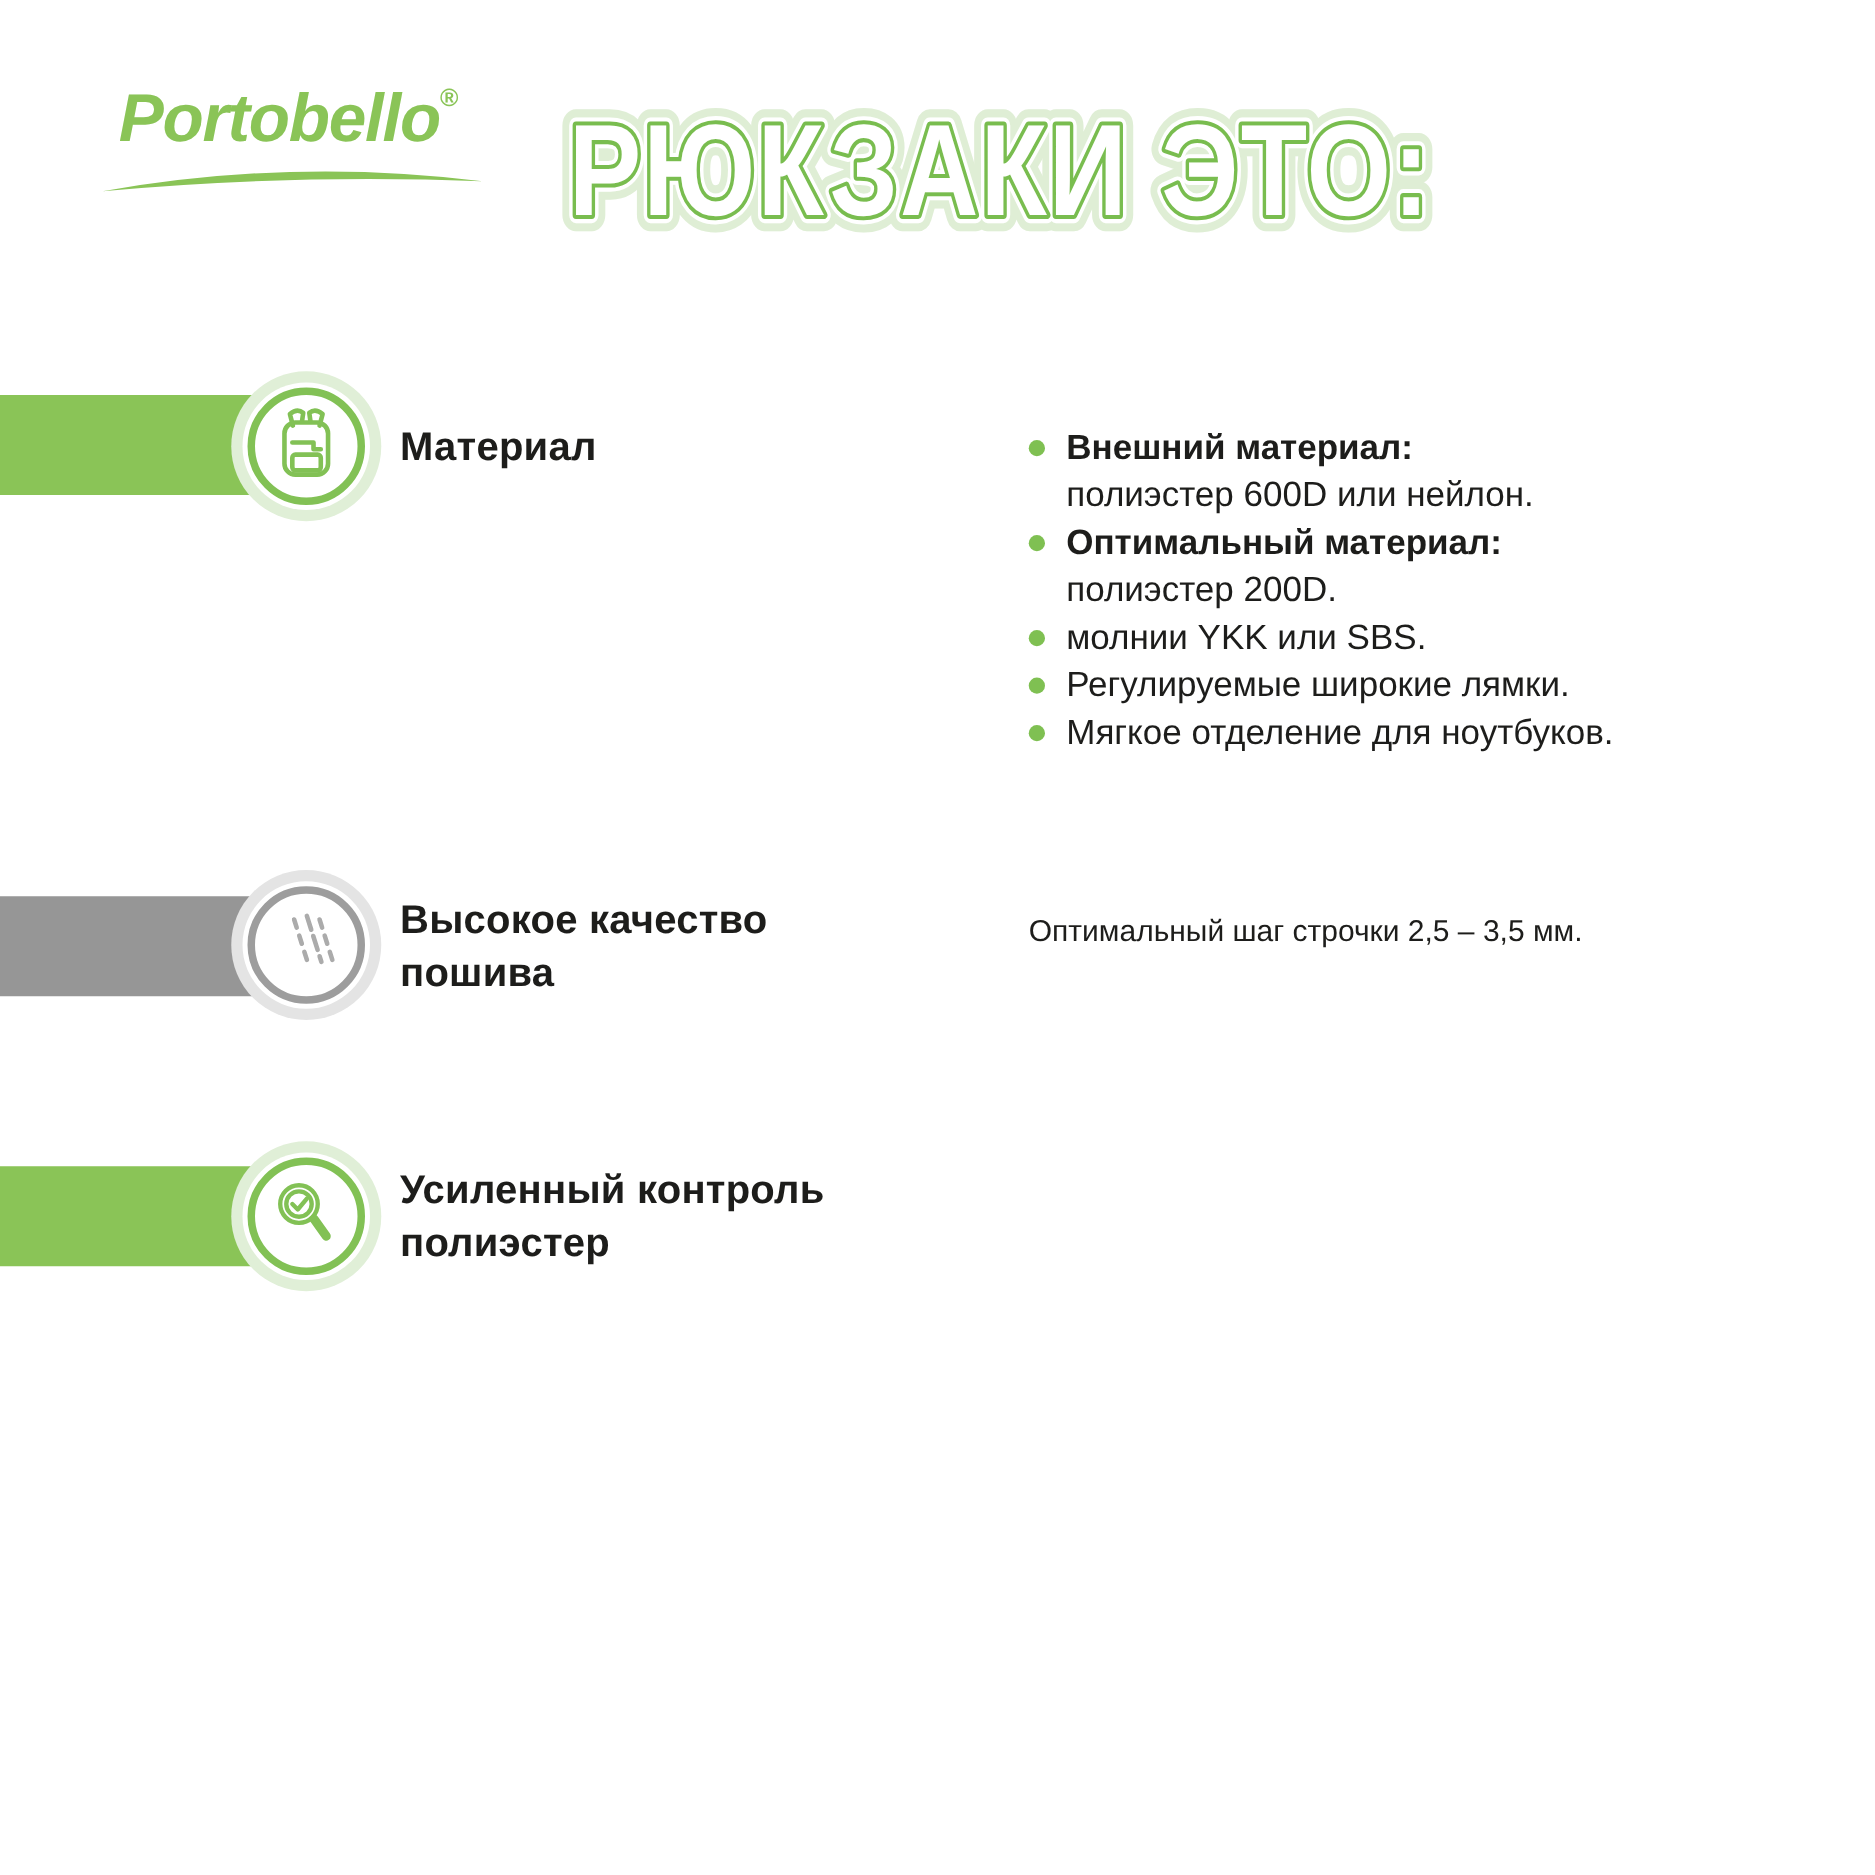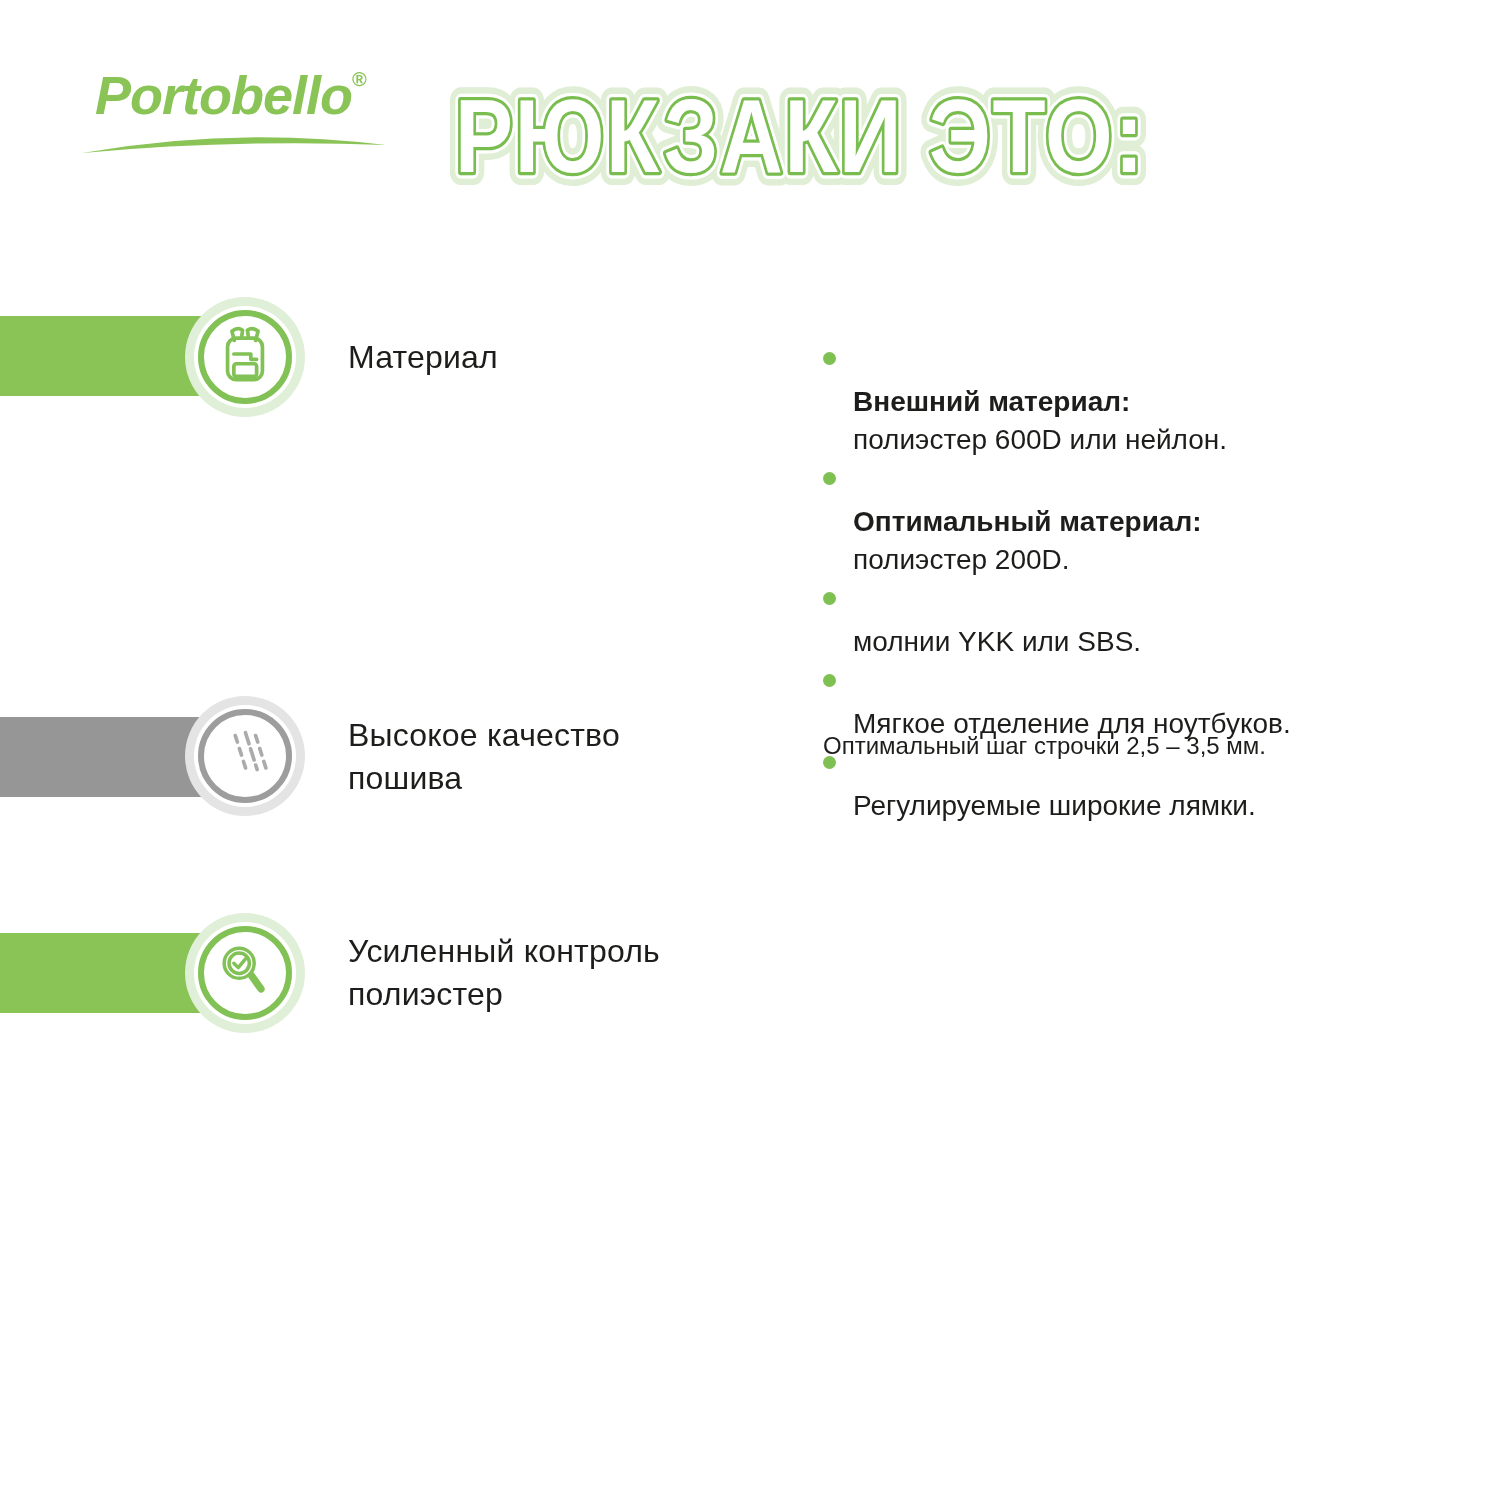--- a/index.html
+++ b/index.html
@@ -29,32 +29,32 @@
   .bar-gray  { background:#969696; }
 
   .icon-circle {
     position:absolute; left:198px; width:94px; height:94px; box-sizing:border-box;
     border-radius:50%; background:#ffffff; display:flex; align-items:center; justify-content:center;
   }
   .circle-green { border:6px solid #82c155; box-shadow:0 0 0 4px #ffffff, 0 0 0 13px #e0efd7; }
   .circle-gray  { border:6px solid #9d9d9d; box-shadow:0 0 0 4px #ffffff, 0 0 0 13px #e4e4e4; }
 
   .heading {
-    position:absolute; left:348px; width:392px;
-    font-size:32px; font-weight:normal; line-height:43px; letter-spacing:0.2px;
+    position:absolute; left:320px; width:392px;
+    font-size:32px; font-weight:bold; line-height:43px; letter-spacing:0.2px;
   }
 
   
   .bullets { position:absolute; left:823px; top:339px; width:600px; font-size:28px; line-height:38px; }
   .bullet { display:flex; align-items:flex-start; }
   .dot {
     flex:0 0 13px; width:13px; height:13px; border-radius:50%;
     background:#7fc052; margin:13px 17px 0 0;
   }
-  .bullet-body { display:block;margin-top:44px; }
+  .bullet-body { display:block; }
   .bullet-title { display:block; font-weight:bold; }
   .bullet-text { display:block; }
 
   .note { position:absolute; left:823px; top:727px; width:620px; font-size:24px; line-height:38px; }
 </style>
 </head>
 <body>
 
 <div class="page">
 
@@ -102,27 +102,27 @@
     </div>
     <div class="bullet">
       <span class="dot"></span>
       <span class="bullet-body">
         <span class="bullet-text">молнии YKK или SBS.</span>
       </span>
     </div>
     <div class="bullet">
       <span class="dot"></span>
       <span class="bullet-body">
-        <span class="bullet-text">Мягкое отделение для ноутбуков.</span>
+        <span class="bullet-text">Регулируемые широкие лямки.</span>
       </span>
     </div>
     <div class="bullet">
       <span class="dot"></span>
       <span class="bullet-body">
-        <span class="bullet-text">Регулируемые широкие лямки.</span>
+        <span class="bullet-text">Мягкое отделение для ноутбуков.</span>
       </span>
     </div>
   </div>
 
   <div class="bar bar-gray" style="top:717px"></div>
   <div class="icon-circle circle-gray" style="top:709px">
     <span>
       <svg width="62" height="62" viewBox="0 0 64 64" fill="none" stroke="#ababab" stroke-width="3.8" stroke-linecap="round">
         <path d="M22 13 L34 51" stroke-dasharray="7 7"></path>
         <path d="M32.5 10 L44.5 48" stroke-dasharray="12 5.5"></path>

